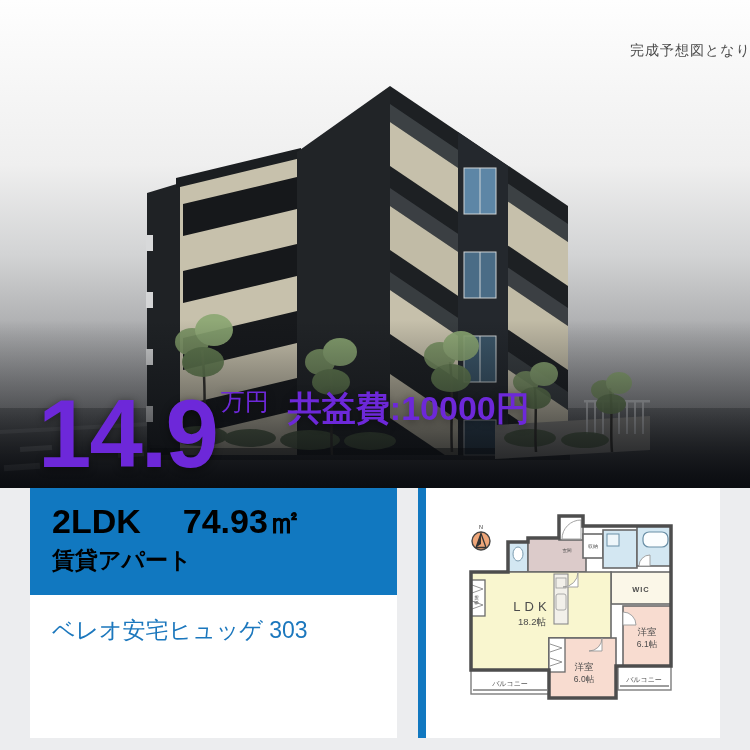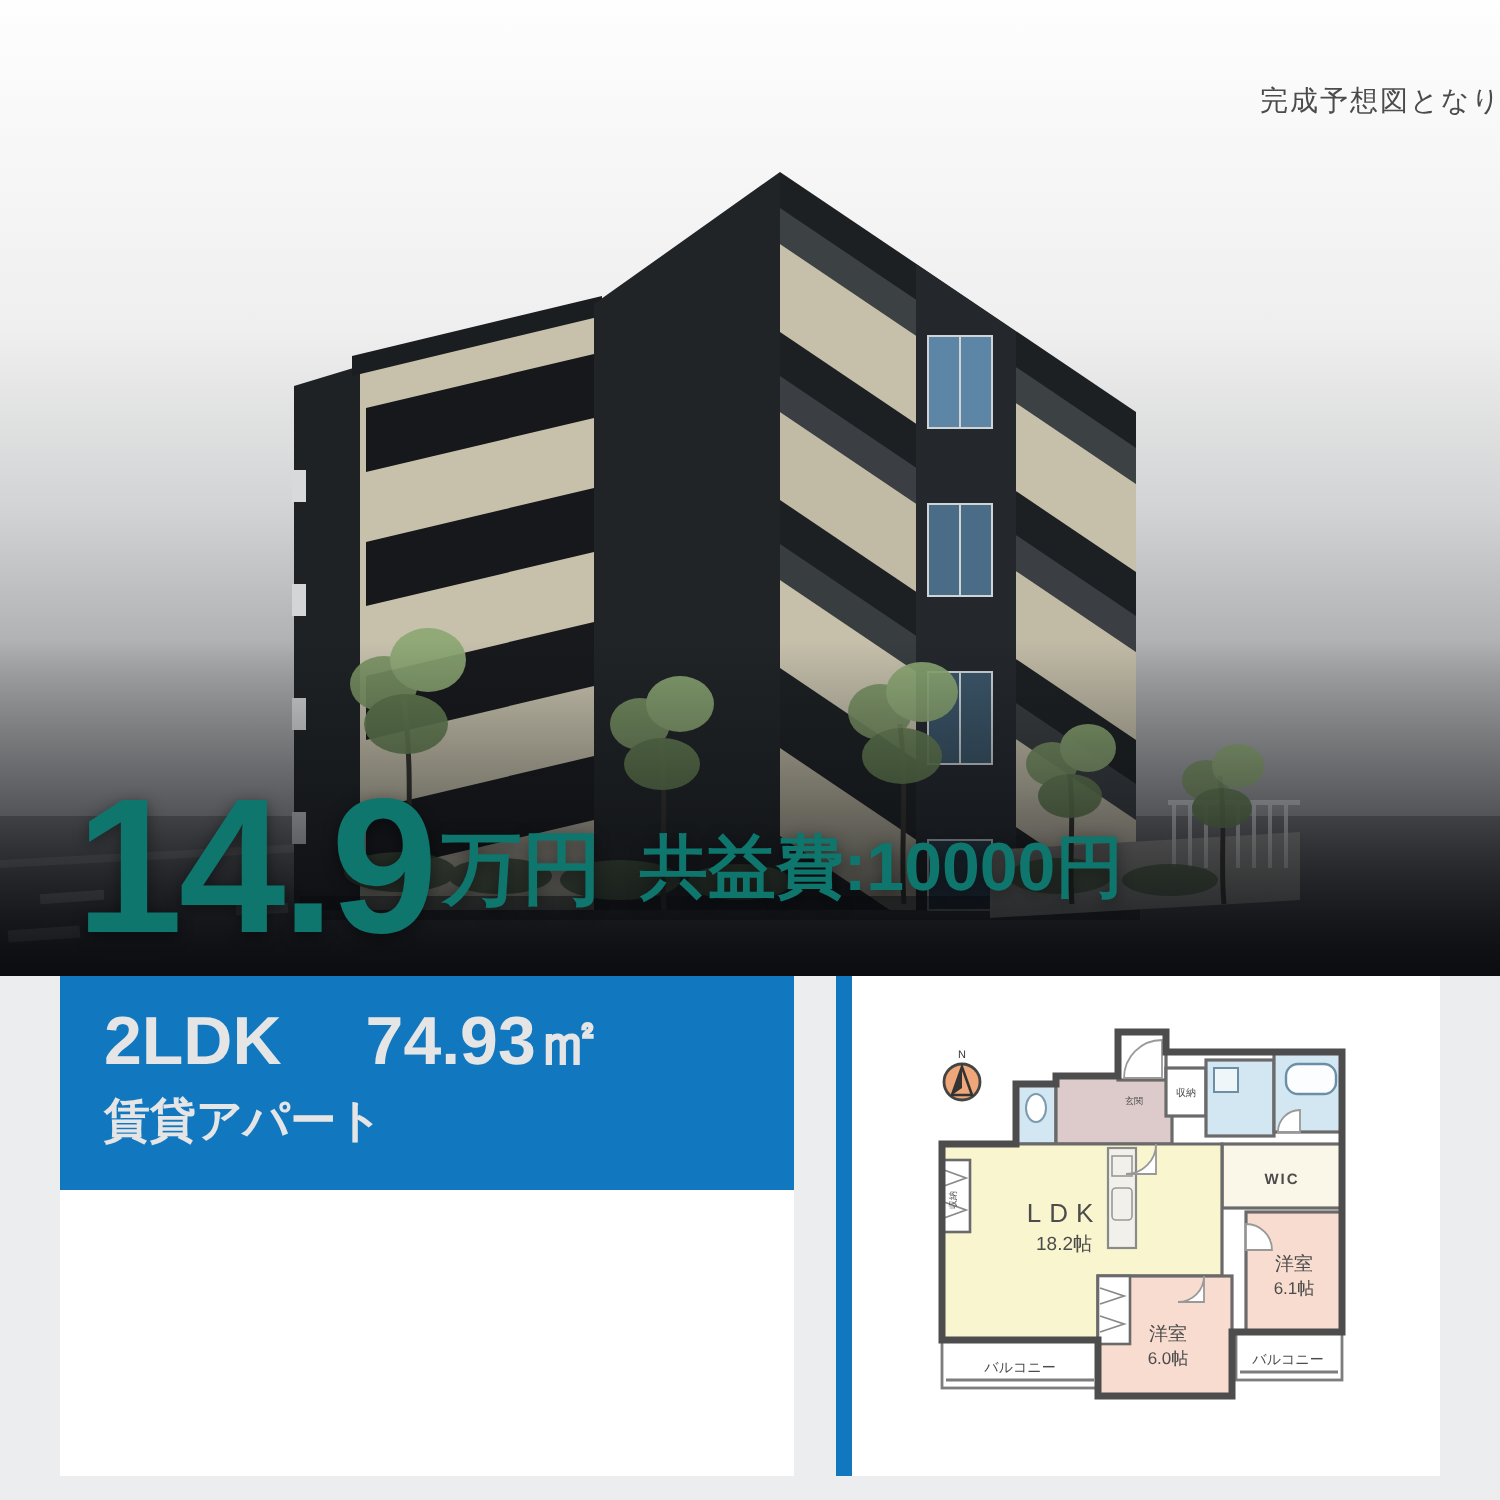--- a/index.html
+++ b/index.html
@@ -9,30 +9,30 @@
     background:#ecedef;
   }
   
   .photo{position:absolute;top:0;left:0;width:750px;height:488px;overflow:hidden;background:#f5f5f6;}
   .photo svg{display:block;}
   .photo-caption{
     position:absolute;top:42px;left:630px;white-space:nowrap;
     font-size:14px;letter-spacing:1px;color:#4b4b4b;
   }
   .price-row{
-    position:absolute;left:38px;bottom:6px;display:flex;align-items:center;
-    color:#0f766e;text-shadow:0 2px 8px rgba(0,0,0,0.45);
+    position:absolute;left:38px;bottom:6px;display:flex;align-items:flex-start;
+    color:#6d28d9;text-shadow:0 2px 8px rgba(0,0,0,0.45);
   }
   .price-amount{font-size:96px;font-weight:bold;line-height:1;letter-spacing:-2px;}
-  .price-unit{font-size:40px;font-weight:bold;margin-left:4px;}
+  .price-unit{font-size:24px;font-weight:normal;margin-left:4px;}
   .price-fee{font-size:34px;font-weight:bold;margin-left:19px;letter-spacing:0px;}
   
   .bottom{position:absolute;top:488px;left:0;width:750px;height:262px;background:#ecedef;}
   .left-card{position:absolute;top:0;left:30px;width:367px;height:250px;background:#ffffff;}
-  .card-header{background:#1178c0;color:#e5e5e5;height:107px;box-sizing:border-box;padding:10px 0 0 22px;}
+  .card-header{background:#1178c0;color:#000000;height:107px;box-sizing:border-box;padding:10px 0 0 22px;}
   .hdr-line1{font-size:34px;font-weight:bold;line-height:46px;white-space:nowrap;}
   .hdr-area{margin-left:42px;}
   .hdr-line2{font-size:23px;font-weight:bold;line-height:32px;}
   .card-body{padding:16px 0 0 22px;font-size:23px;color:#3c3c3c;}
   .card-body .row{line-height:39px;white-space:nowrap;}
   .prop-name{color:#1b77bd;text-decoration:none;}
   .right-card{
     position:absolute;top:0;left:418px;width:302px;height:250px;background:#ffffff;
     border-left:8px solid #1178c0;box-sizing:border-box;
   }
@@ -184,20 +184,21 @@
   <div class="bottom">
 
     <div class="left-card">
       <div class="card-header">
         <div class="hdr-line1">
           <span>2LDK</span><span class="hdr-area">74.93㎡</span>
         </div>
         <div class="hdr-line2">賃貸アパート</div>
       </div>
       <div class="card-body">
+        <div class="row"><a class="prop-name" href="#">ベレオ安宅ヒュッゲ 303</a></div>
       </div>
     </div>
 
     <div class="right-card">
       <svg width="294" height="250" viewBox="0 0 294 250" font-family="Liberation Sans, DejaVu Sans, sans-serif">
         <rect x="0" y="0" width="294" height="250" fill="#ffffff"></rect>
 
         <g>
           <text x="55" y="41" font-size="5.5" fill="#333" text-anchor="middle">N</text>
           <circle cx="55" cy="53" r="9" fill="#efa679" stroke="#444" stroke-width="1.4"></circle>

